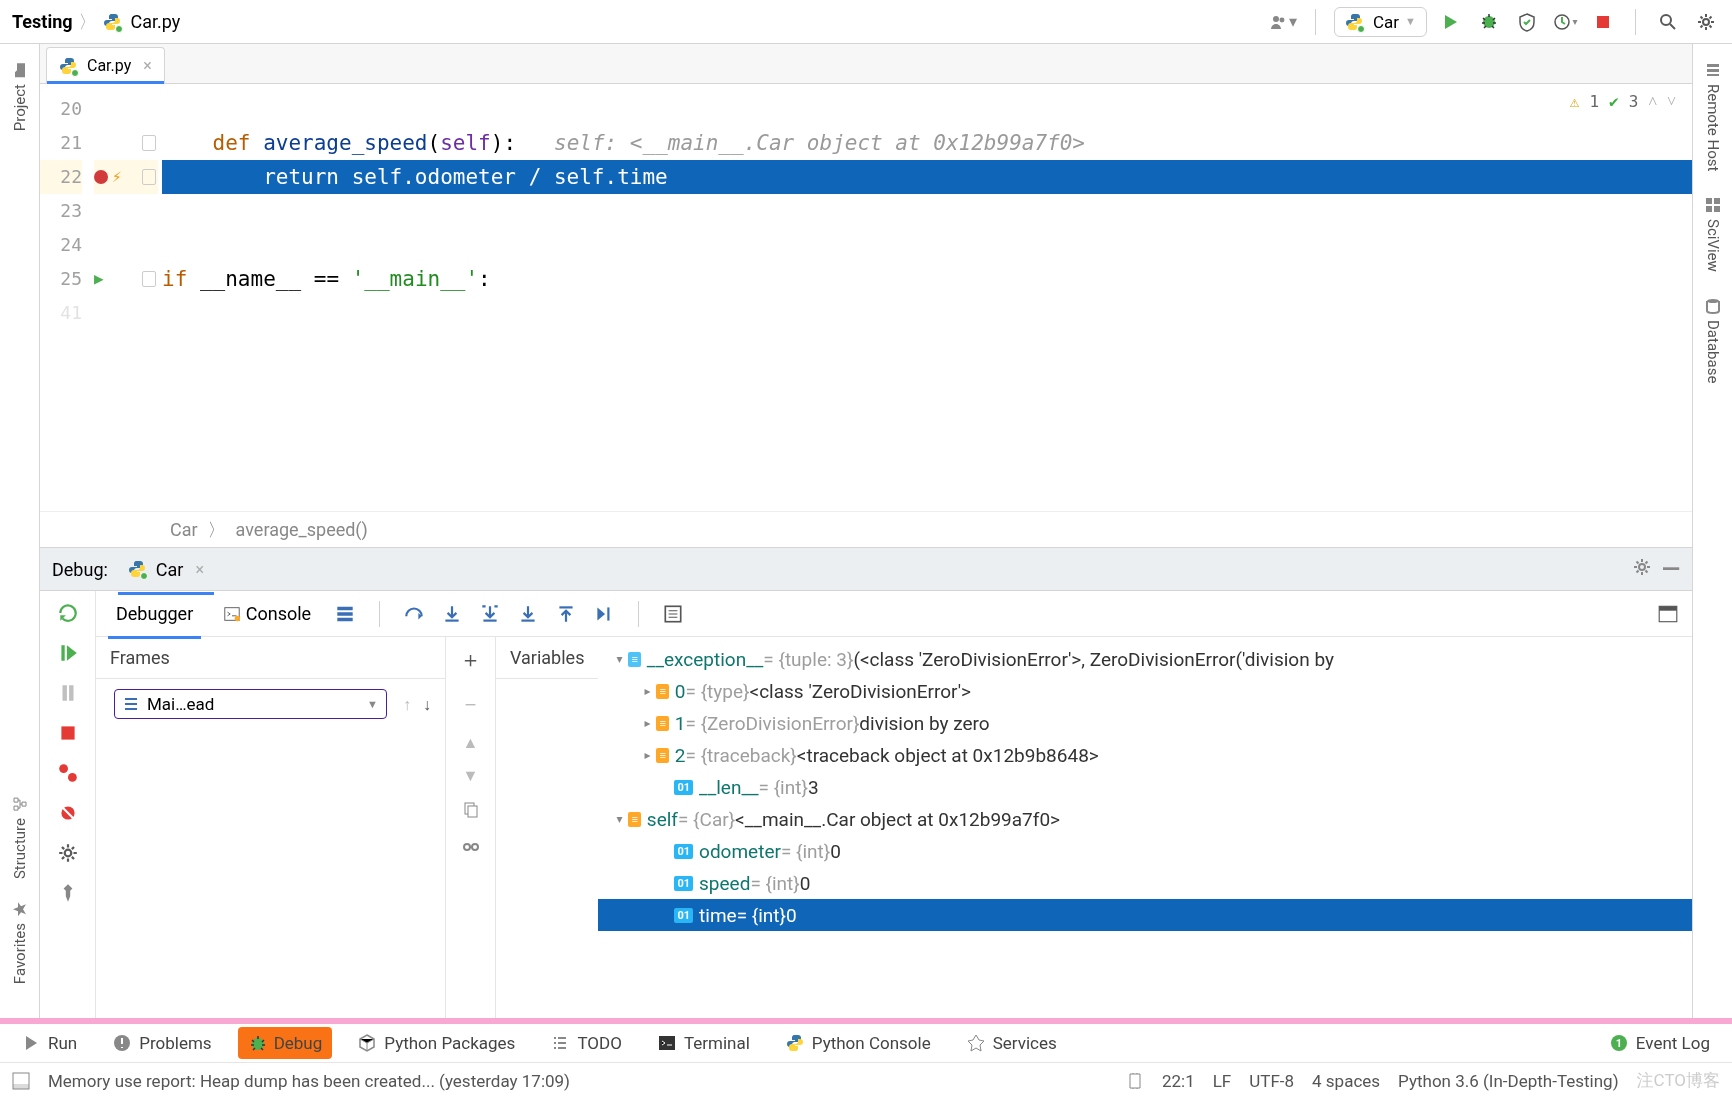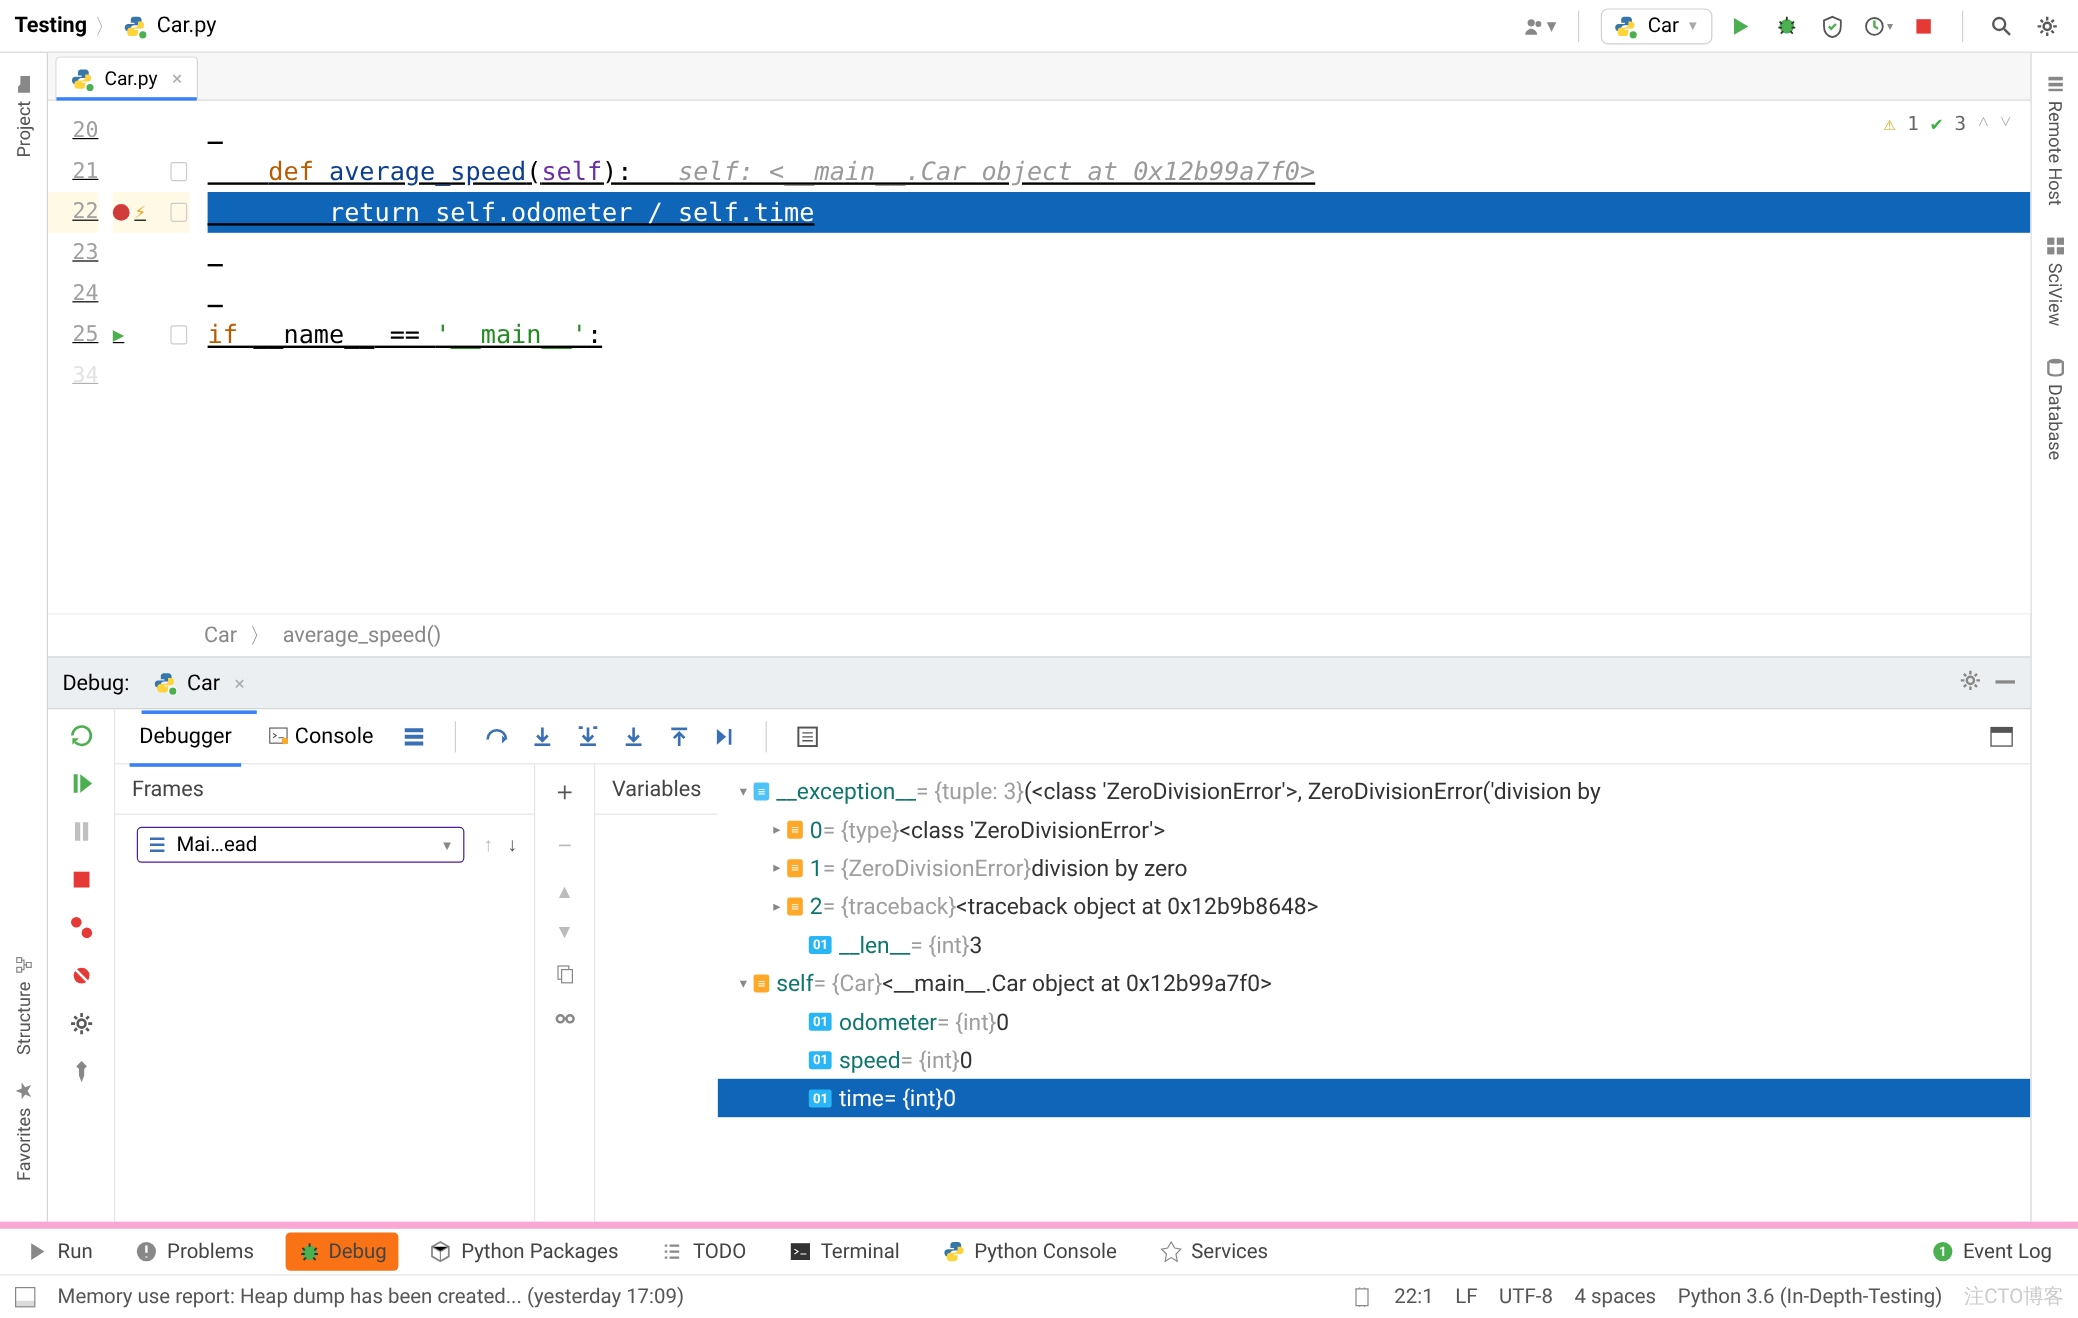--- a/index.html
+++ b/index.html
@@ -4,21 +4,21 @@
 <style>
   * { box-sizing: border-box; margin: 0; padding: 0; }
   body {
     font-family: -apple-system, BlinkMacSystemFont, "Segoe UI", Roboto, sans-serif;
     font-size: 16px;
     background: #fff;
     color: #000;
     width: 1732px; height: 1098px;
     overflow: hidden;
   }
-  .mono { font-family: "SF Mono", Menlo, Monaco, Consolas, monospace; text-decoration: underline; }
+  .mono { font-family: "SF Mono", Menlo, Monaco, Consolas, monospace; }
   .row { display: flex; align-items: center; }
   .sep { width: 1px; height: 26px; background: #d0d0d0; margin: 0 8px; }
 
   
   .topbar { height: 44px; border-bottom: 1px solid #d5d5d5; padding: 0 12px; display: flex; align-items: center; justify-content: space-between; }
   .breadcrumb { display: flex; align-items: center; gap: 6px; font-size: 18px; }
   .breadcrumb .chev { color: #aaa; font-size: 18px; }
   .breadcrumb b { font-weight: 700; }
   .pyicon { width: 18px; height: 18px; display: inline-flex; align-items: center; justify-content: center; position: relative; margin-right: 4px;}
   .pyicon svg { width: 18px; height: 18px; }
@@ -46,21 +46,21 @@
 
   
   .editor { flex: 1; display: flex; background: #fff; position: relative; overflow: hidden; min-height: 260px;}
   .gutter { width: 50px; text-align: right; padding: 8px 8px 8px 0; color: #a0a0a0; font-size: 18px; line-height: 34px; }
   .marker-col { width: 72px; padding: 8px 4px; display: flex; flex-direction: column; align-items: center; line-height: 34px; }
   .marker-col .slot { height: 34px; display: flex; align-items: center; gap: 4px; width: 100%; }
   .bp { width: 14px; height: 14px; background: #d23b3b; border-radius: 50%; }
   .bolt { color: #f0a020; font-size: 16px; }
   .run-gutter { color: #4caf50; font-size: 16px; }
   .fold { width: 14px; height: 16px; border: 1px solid #ccc; border-radius: 2px; margin-left: auto; margin-right: 2px;}
-  .code-area { flex: 1; padding: 8px 0; font-size: 21px; line-height: 34px; margin-left: 11px; }
+  .code-area { flex: 1; padding: 8px 0; font-size: 21px; line-height: 34px; }
   .code-area .line { height: 34px; white-space: pre; }
   .line.selected { background: #0f65b8; color: #fff; }
   .kw { color: #b85c00; }
   .fn { color: #0b3d91; }
   .self { color: #6a2ea5; }
   .str { color: #228b22; }
   .inlay { color: #9a9a9a; font-style: italic;}
   .line22-bg { background: #fff9e6; }
   .status-strip { position: absolute; top: 8px; right: 16px; display: flex; align-items: center; gap: 10px; font-size: 16px; color: #666; }
   .status-strip .tri { color: #d9a300; }
@@ -293,21 +293,21 @@
     </div>
 
     <div class="editor mono">
       <div class="gutter">
         <div>20</div>
         <div>21</div>
         <div class="line22-bg">22</div>
         <div>23</div>
         <div>24</div>
         <div>25</div>
-        <div style="opacity:0.3">34</div>
+        <div style="opacity:0.3">41</div>
       </div>
       <div class="marker-col">
         <div class="slot"></div>
         <div class="slot">
             <div class="fold"></div>
           </div>
         <div class="slot line22-bg">
             <span class="bp"></span>
             <span class="bolt">⚡</span>
             <div class="fold" style="margin-left:auto"></div>

